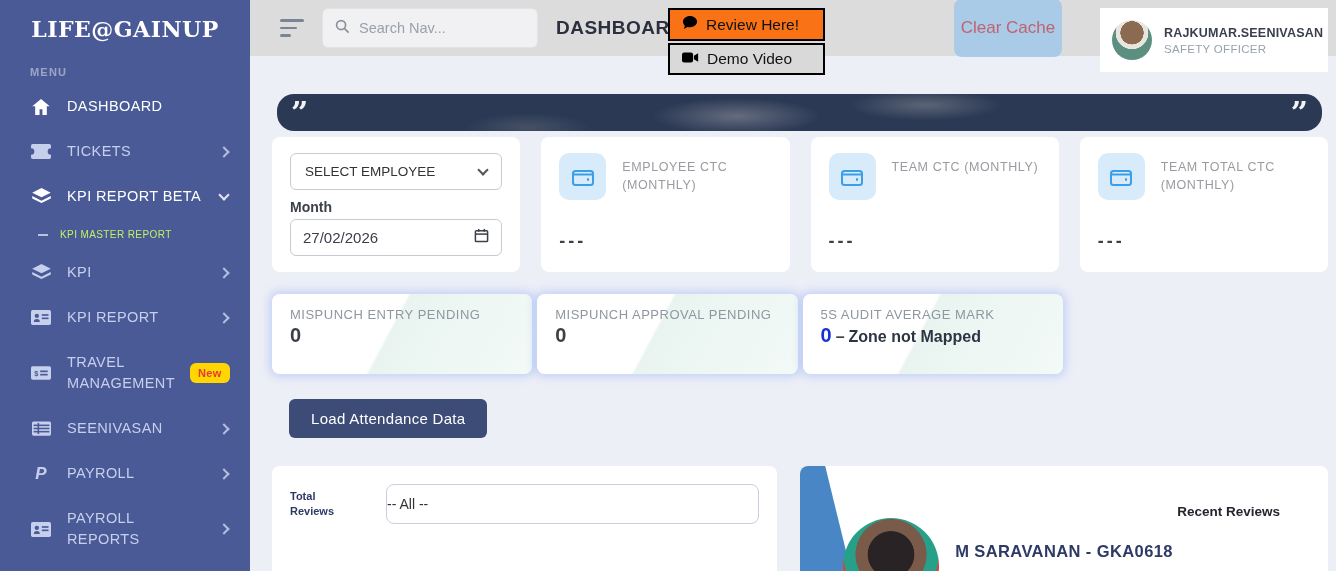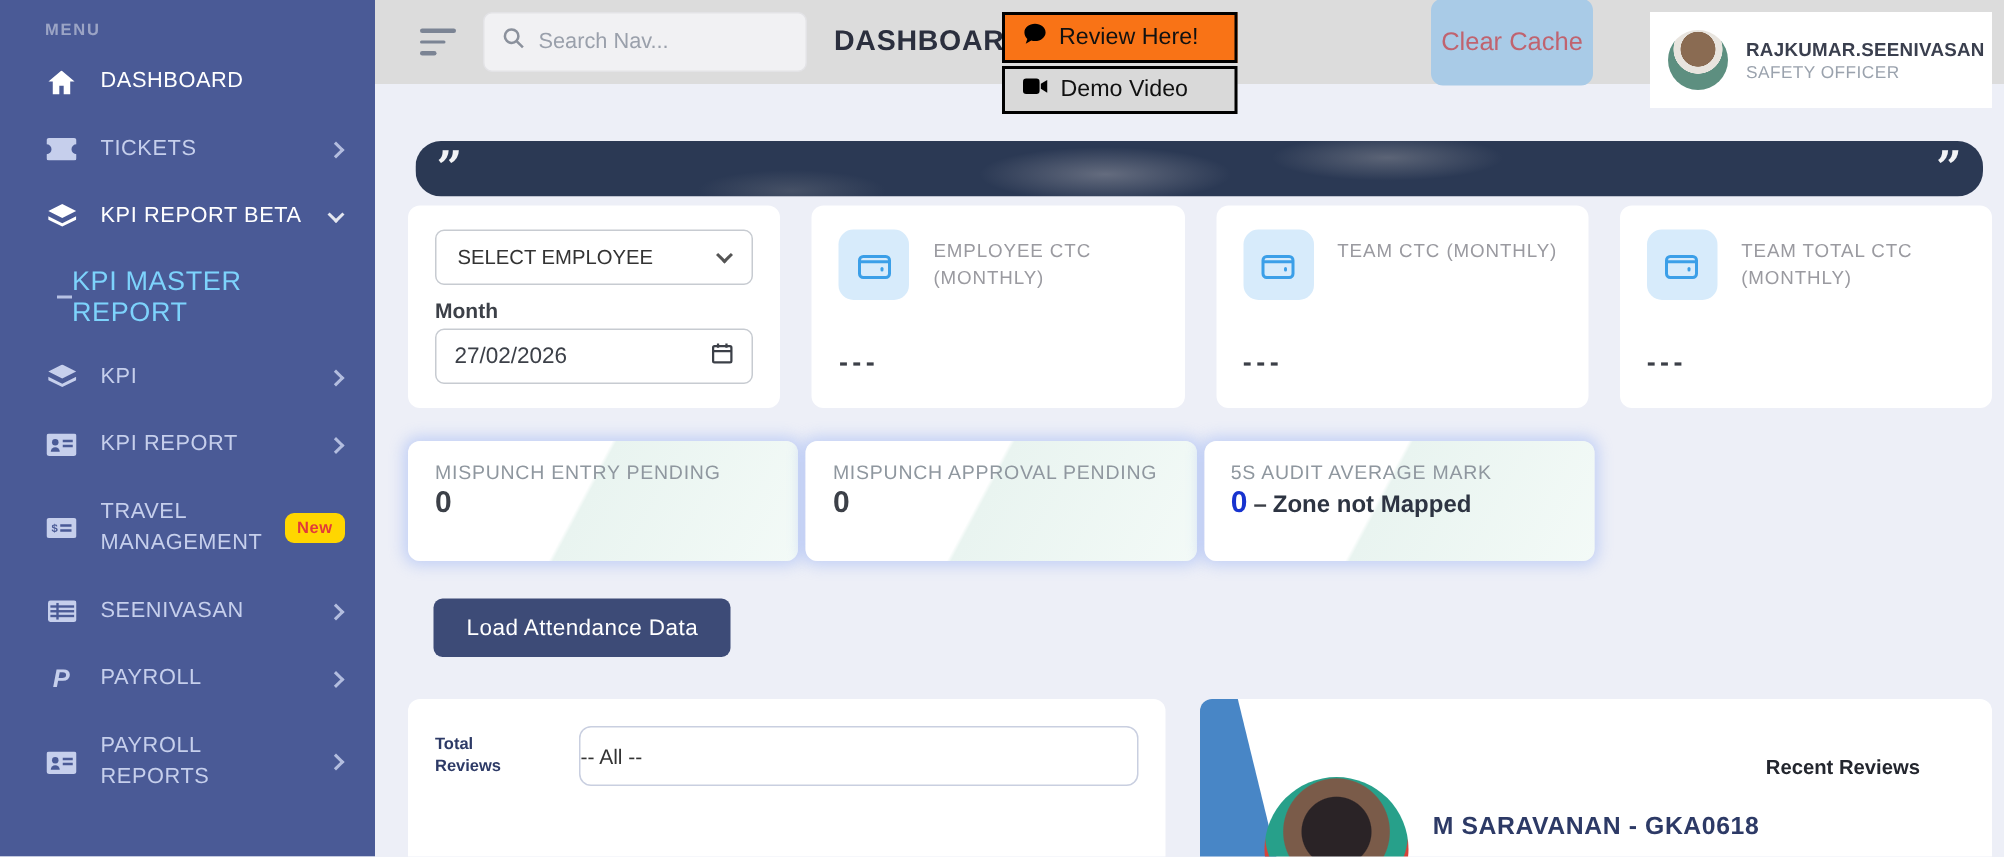--- a/index.html
+++ b/index.html
@@ -15,22 +15,22 @@
     padding:14px 0 6px 30px; font-weight:bold; }
   .nav-item { display:flex; align-items:center; gap:15px; padding:12px 22px 12px 30px;
     font-size:14.5px; letter-spacing:.4px; cursor:pointer; position:relative; }
   .nav-item .nav-label { flex:1; line-height:1.45; }
   .nav-item.active { color:#ffffff; }
   .nav-icon { width:22px; height:18px; display:flex; align-items:center; justify-content:center; flex-shrink:0; }
   .nav-icon svg { display:block; }
   .chev { width:8px; height:8px; border-right:2px solid currentColor; border-bottom:2px solid currentColor;
     transform:rotate(-45deg); opacity:.85; flex-shrink:0; }
   .chev.down { transform:rotate(45deg); margin-top:-4px; }
-  .sub-item { display:flex; align-items:center; gap:0; padding:10px 22px 10px 38px;
-    font-size:18px; letter-spacing:.4px; color:#7dd3fc; cursor:pointer; }
+  .sub-item { display:flex; align-items:center; gap:12px; padding:10px 22px 10px 38px;
+    font-size:10px; letter-spacing:.4px; color:#bef264; cursor:pointer; }
   .sub-dash { width:10px; height:2px; background:#b7c2e4; flex-shrink:0; }
   .new-badge { background:#ffd600; color:#e23a3a; font-size:11px; font-weight:bold;
     padding:4px 8px; border-radius:6px; flex-shrink:0; }
   .ppal { font-weight:bold; font-size:17px; font-style:italic; line-height:1; }
 
   
   .main { flex:1; display:flex; flex-direction:column; }
   .topbar { height:56px; background:#dcdcdc; display:flex; align-items:center; padding:0 8px 0 30px; gap:18px; }
   .hamburger { width:24px; display:flex; flex-direction:column; gap:5px; cursor:pointer; }
   .hamburger span { height:2.5px; background:#7b8494; border-radius:2px; }
@@ -114,20 +114,21 @@
     background:radial-gradient(circle at 50% 38%, #2a2326 0 30%, #7a5b49 31% 46%, #27a08a 47% 62%, #d5433b 63% 74%, #3a6fb0 75% 100%); }
   .person-name { position:absolute; top:76px; left:0; right:0; text-align:center; font-size:16.5px;
     font-weight:bold; color:#2d3a66; letter-spacing:.4px; }
 </style>
 </head>
 <body>
 
 <div class="app">
 
   <aside class="sidebar">
+    <div class="logo">LIFE@GAINUP</div>
     <div class="menu-label">MENU</div>
 
     <div class="nav-item active">
       <span class="nav-icon">
         <svg width="18" height="16" viewBox="0 0 24 22" fill="currentColor">
             <path d="M12 0 L24 10 H20 V22 H14 V14 H10 V22 H4 V10 H0 Z"></path>
           </svg>
       </span>
       <span class="nav-label">DASHBOARD</span>
     </div>

